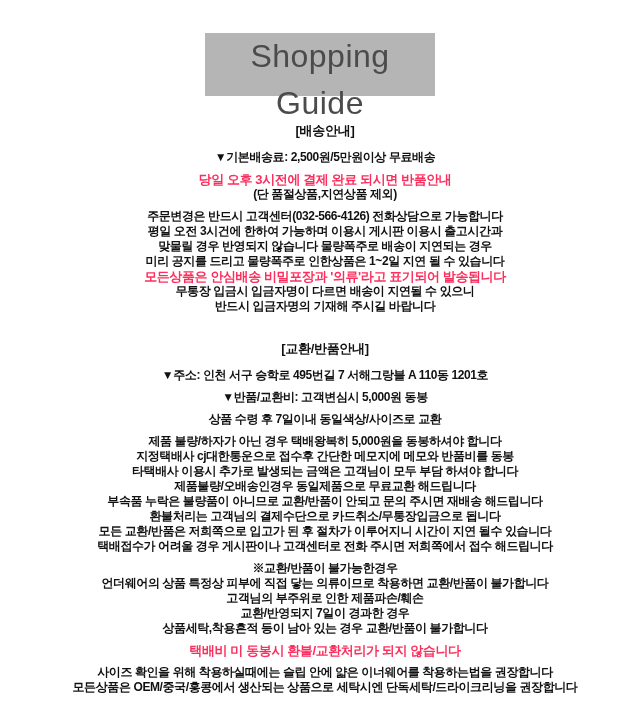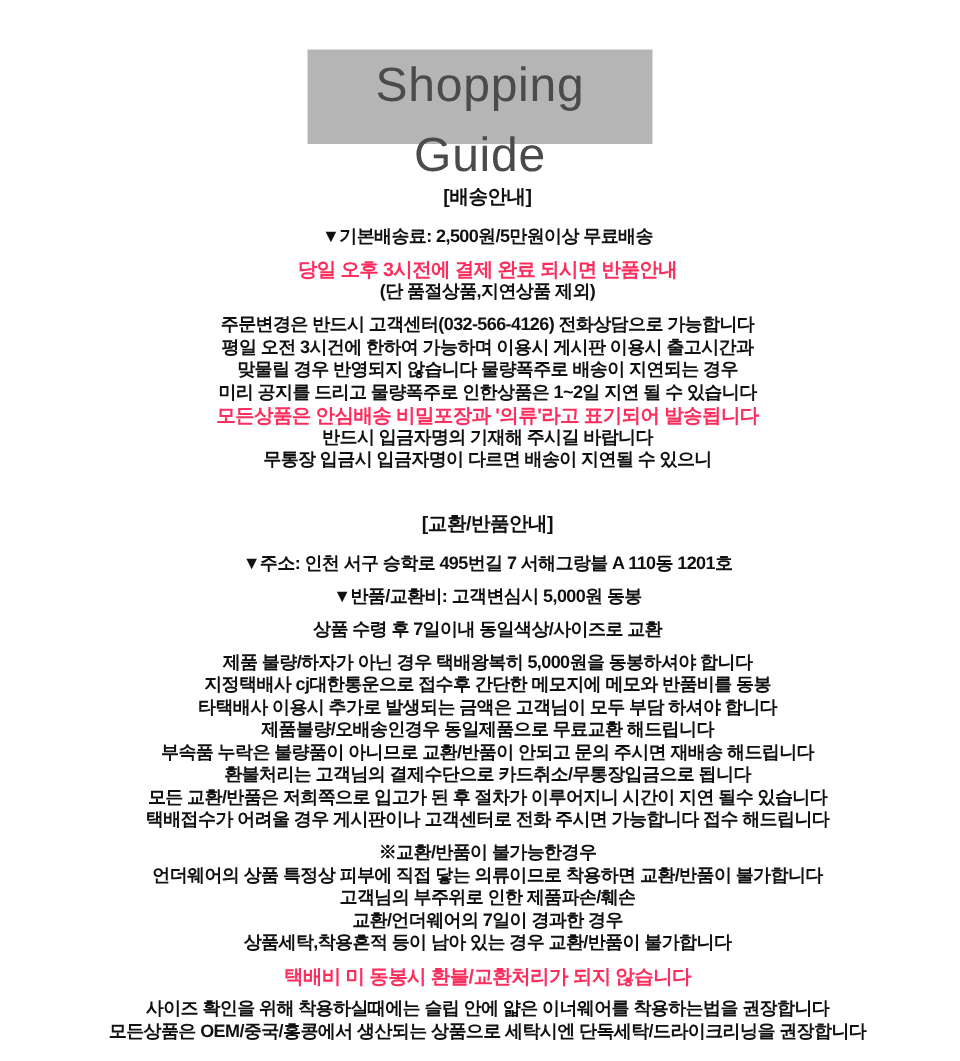--- a/index.html
+++ b/index.html
@@ -57,22 +57,22 @@
         <div class="group">
           <div class="line emphasis"><span class="seg-red">당일 오후 3시전에 결제 완료 되시면 반품안내</span></div>
           <div class="line"><span class="seg">(단 품절상품,지연상품 제외)</span></div>
         </div>
         <div class="group">
           <div class="line"><span class="seg">주문변경은 반드시 고객센터(032-566-4126) 전화상담으로 가능합니다</span></div>
           <div class="line"><span class="seg">평일 오전 3시건에 한하여 가능하며 이용시 게시판 이용시 출고시간과</span></div>
           <div class="line"><span class="seg">맞물릴 경우 반영되지 않습니다 물량폭주로 배송이 지연되는 경우</span></div>
           <div class="line"><span class="seg">미리 공지를 드리고 물량폭주로 인한상품은 1~2일 지연 될 수 있습니다</span></div>
           <div class="line emphasis"><span class="seg-red">모든상품은 안심배송 비밀포장과 '의류'라고 표기되어 발송됩니다</span></div>
+          <div class="line"><span class="seg">무통장 입금시 입금자명이 다르면 배송이 지연될 수 있으니</span></div>
           <div class="line"><span class="seg">반드시 입금자명의 기재해 주시길 바랍니다</span></div>
-          <div class="line"><span class="seg">무통장 입금시 입금자명이 다르면 배송이 지연될 수 있으니</span></div>
         </div>
       </section>
       <section class="guide-section">
         <div class="section-heading">[교환/반품안내]</div>
         <div class="group">
           <div class="line"><span class="seg">▼주소: 인천 서구 승학로 495번길 7 서해그랑블 A 110동 1201호</span></div>
         </div>
         <div class="group">
           <div class="line"><span class="seg">▼반품/교환비: 고객변심시 5,000원 동봉</span></div>
         </div>
@@ -80,27 +80,27 @@
           <div class="line"><span class="seg">상품 수령 후 7일이내 동일색상/사이즈로 교환</span></div>
         </div>
         <div class="group">
           <div class="line"><span class="seg">제품 불량/하자가 아닌 경우 택배왕복히 5,000원을 동봉하셔야 합니다</span></div>
           <div class="line"><span class="seg">지정택배사 cj대한통운으로 접수후 간단한 메모지에 메모와 반품비를 동봉</span></div>
           <div class="line"><span class="seg">타택배사 이용시 추가로 발생되는 금액은 고객님이 모두 부담 하셔야 합니다</span></div>
           <div class="line"><span class="seg">제품불량/오배송인경우 동일제품으로 무료교환 해드립니다</span></div>
           <div class="line"><span class="seg">부속품 누락은 불량품이 아니므로 교환/반품이 안되고 문의 주시면 재배송 해드립니다</span></div>
           <div class="line"><span class="seg">환불처리는 고객님의 결제수단으로 카드취소/무통장입금으로 됩니다</span></div>
           <div class="line"><span class="seg">모든 교환/반품은 저희쪽으로 입고가 된 후 절차가 이루어지니 시간이 지연 될수 있습니다</span></div>
-          <div class="line"><span class="seg">택배접수가 어려울 경우 게시판이나 고객센터로 전화 주시면 가능합니다 접수 해드립니다</span></div>
+          <div class="line"><span class="seg">택배접수가 어려울 경우 게시판이나 고객센터로 전화 주시면 저희쪽에서 접수 해드립니다</span></div>
         </div>
         <div class="group">
           <div class="line"><span class="seg">※교환/반품이 불가능한경우</span></div>
           <div class="line"><span class="seg">언더웨어의 상품 특정상 피부에 직접 닿는 의류이므로 착용하면 교환/반품이 불가합니다</span></div>
           <div class="line"><span class="seg">고객님의 부주위로 인한 제품파손/훼손</span></div>
-          <div class="line"><span class="seg">교환/언더웨어의 7일이 경과한 경우</span></div>
+          <div class="line"><span class="seg">교환/반영되지 7일이 경과한 경우</span></div>
           <div class="line"><span class="seg">상품세탁,착용흔적 등이 남아 있는 경우 교환/반품이 불가합니다</span></div>
         </div>
         <div class="group">
           <div class="line emphasis"><span class="seg-red">택배비 미 동봉시 환불/교환처리가 되지 않습니다</span></div>
         </div>
         <div class="group">
           <div class="line"><span class="seg">사이즈 확인을 위해 착용하실때에는 슬립 안에 얇은 이너웨어를 착용하는법을 권장합니다</span></div>
           <div class="line"><span class="seg">모든상품은 OEM/중국/홍콩에서 생산되는 상품으로 세탁시엔 단독세탁/드라이크리닝을 권장합니다</span></div>
         </div>
       </section>

